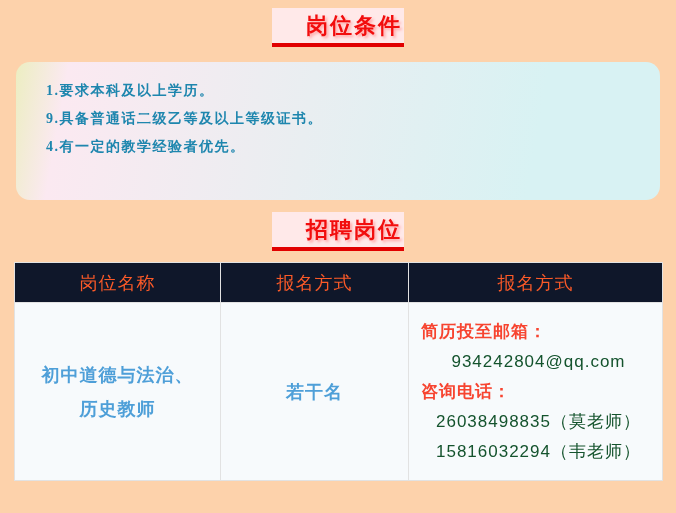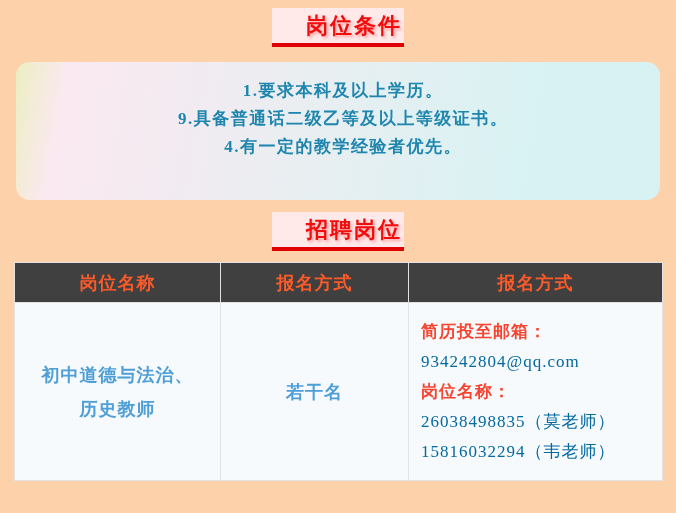--- a/index.html
+++ b/index.html
@@ -43,44 +43,43 @@
     top: 62px;
     width: 644px;
     height: 138px;
     border-radius: 14px;
     background: linear-gradient(100deg, #fce9f1 0%, #eceec1 0%, #fbe9f1 8%, #e9eef1 45%, #d8f2f3 80%, #d8f2f3 100%);
     padding: 15px 20px 0 30px;
   }
   .req-box p {
     font-family: "Liberation Serif", "DejaVu Serif", serif;
     font-weight: bold;
-    font-size: 17px;
+    font-size: 14px;
     line-height: 28px;
     color: #1e86ae;
     letter-spacing: 1.5px;
     white-space: nowrap;
-    text-align: center;
   }
 
   
   table.positions {
     position: absolute;
     left: 14px;
     top: 262px;
     width: 648px;
     border-collapse: collapse;
     table-layout: fixed;
   }
   table.positions th, table.positions td { border: 1px solid #e2e2e2; }
   table.positions th {
     height: 40px;
-    background: #404040;
+    background: #0f172a;
     color: #fc5a28;
     font-size: 18px;
-    font-weight: bold;
+    font-weight: normal;
     letter-spacing: 1px;
     text-align: center;
     vertical-align: middle;
   }
   table.positions td {
     height: 178px;
     background: #f7fafc;
     vertical-align: middle;
   }
   .col-1 { width: 206px; }
@@ -91,28 +90,28 @@
     color: #4e9fd8;
     font-size: 18px;
     font-weight: bold;
     text-align: center;
     line-height: 34px;
     letter-spacing: 1px;
     padding: 0 18px;
   }
   td.cell-contact { padding: 6px 6px 6px 12px; }
   .contact-line {
-    font-family: Liberation Serif, serif;
+    font-family: Liberation Sans, sans-serif;
     font-size: 17px;
     line-height: 30px;
     letter-spacing: 1px;
     white-space: nowrap;
   }
   .contact-line.label { color: #f74430; font-weight: bold; }
-  .contact-line.value { color: #0369a1; }
+  .contact-line.value { color: #14532d; text-align: center; }
 </style>
 </head>
 <body>
 
 <div class="badge" id="badge-requirements">
   <span>岗位条件</span>
 </div>
 
 <div class="req-box">
   <p>1.要求本科及以上学历。</p>
@@ -137,19 +136,19 @@
       <th>报名方式</th>
     </tr>
   </thead>
   <tbody>
     <tr>
       <td class="cell-blue">初中道德与法治、历史教师</td>
       <td class="cell-blue">若干名</td>
       <td class="cell-contact">
         <div class="contact-line label">简历投至邮箱：</div>
         <div class="contact-line value">934242804@qq.com</div>
-        <div class="contact-line label">岗位名称：</div>
+        <div class="contact-line label">咨询电话：</div>
         <div class="contact-line value">26038498835（莫老师）</div>
         <div class="contact-line value">15816032294（韦老师）</div>
       </td>
     </tr>
   </tbody>
 </table>
 
 </body></html>

